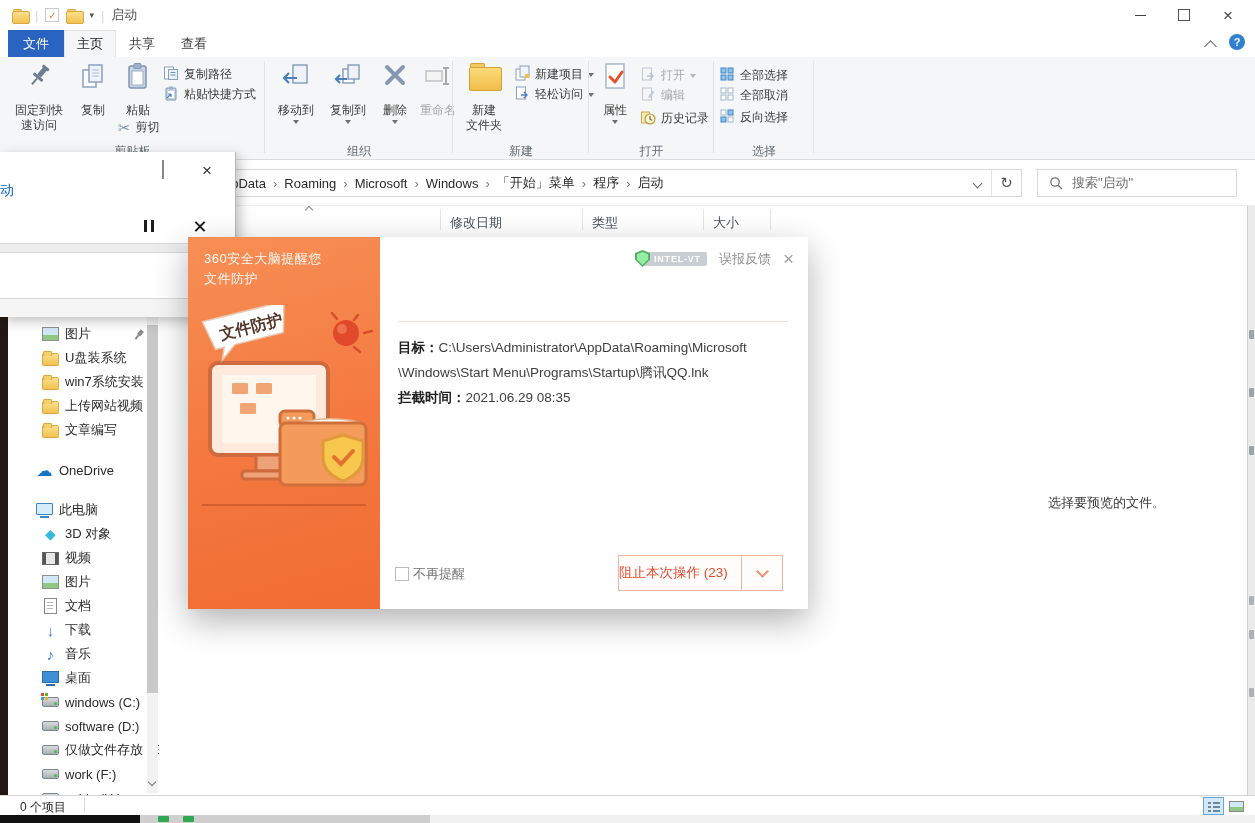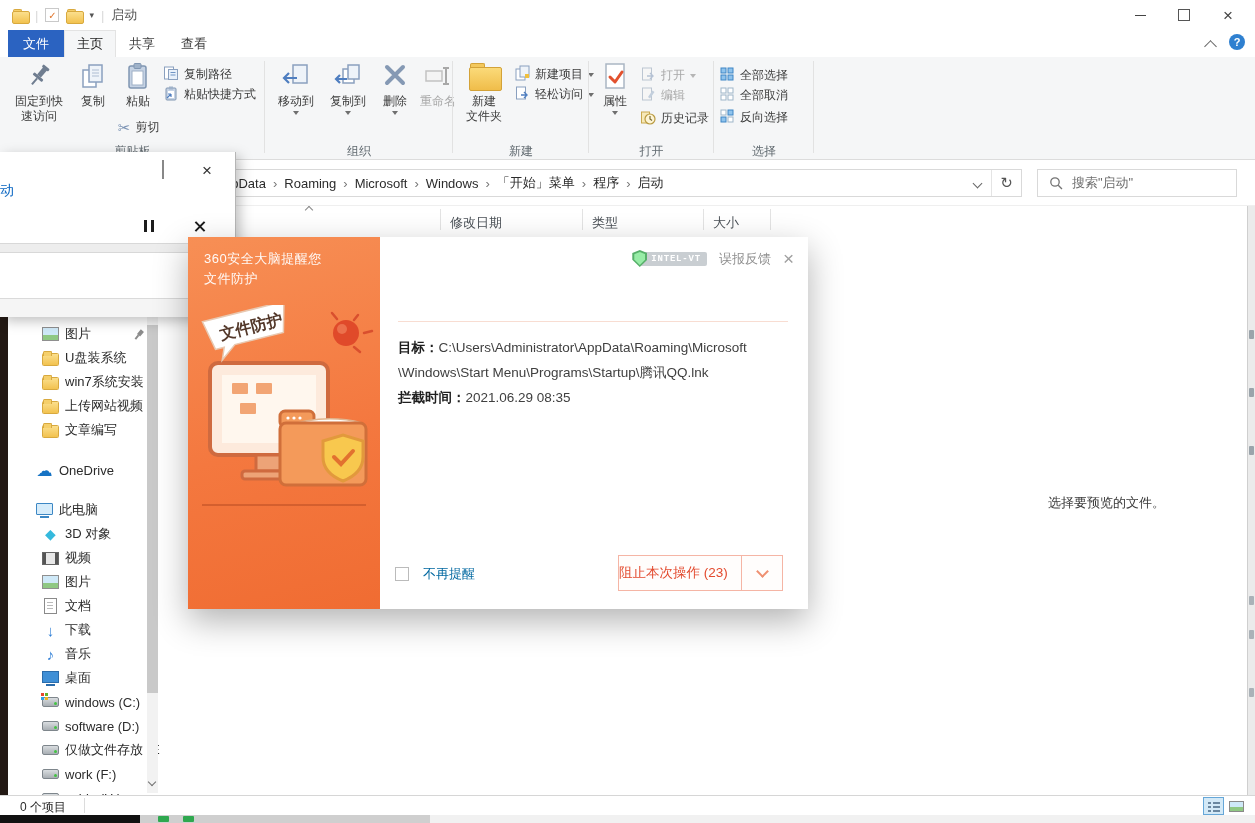--- a/index.html
+++ b/index.html
@@ -37,21 +37,21 @@
 .tab{position:absolute;top:0;height:27px;width:52px;display:flex;align-items:center;justify-content:center;font-size:13px;color:#3f3f3f}
 .tab.active{background:#f5f6f7;border:1px solid #e3e3e3;border-bottom:none;color:#1f1f1f}
 .ribbon-collapse{position:absolute;left:1206px;top:12px;width:9px;height:9px;border-left:1.5px solid #666;border-top:1.5px solid #666;transform:rotate(45deg)}
 .helpq{position:absolute;left:1229px;top:34px;width:16px;height:16px;border-radius:50%;background:#2f80d0;color:#fff;font-size:11px;font-weight:bold;display:flex;align-items:center;justify-content:center;z-index:11}
 
 
 .ribbon{position:absolute;left:0;top:57px;width:1255px;height:103px;background:#f5f6f7;border-bottom:1px solid #dcdcdc;z-index:9}
 .rdiv{position:absolute;top:4px;width:1px;height:92px;background:#e2e2e2}
 .rg-label{position:absolute;top:86px;font-size:12px;color:#60696f;text-align:center}
 .rlb{position:absolute;top:4px;display:flex;flex-direction:column;align-items:center;text-align:center;font-size:12px;color:#3c3c3c}
-.rlb .lab{margin-top:3px;line-height:15px;word-break:break-all}
+.rlb .lab{margin-top:12px;line-height:15px;word-break:break-all}
 .rlb.disabled .lab{color:#a8a8a8}
 .ric{width:32px;height:30px;display:flex;align-items:center;justify-content:center}
 .rsb{position:absolute;display:flex;align-items:center;gap:5px;font-size:12px;color:#3c3c3c;height:17px;white-space:nowrap}
 .rsb.disabled{color:#a8a8a8}
 .carD{display:inline-block;width:0;height:0;border-left:3.5px solid transparent;border-right:3.5px solid transparent;border-top:4px solid #6f6f6f}
 .carD.mt{margin-top:2px}
 .bigfolder{position:relative;width:31px;height:26px}
 .bigfolder::after{content:"";position:absolute;left:0;top:4px;width:31px;height:22px;background:linear-gradient(#fbda79,#f0bd4a);border:1px solid #d3a238;border-radius:2px}
 .bigfolder::before{content:"";position:absolute;left:1px;top:0;width:13px;height:7px;background:#f3c85d;border:1px solid #d3a238;border-bottom:none;border-radius:2px 2px 0 0}
 .cutglyph{font-size:15px;color:#7d94b5}
@@ -138,33 +138,33 @@
 .guard{position:absolute;left:16px;bottom:18px;display:flex;align-items:center;gap:10px}
 .guard-circle{width:44px;height:44px;border:2px solid rgba(255,255,255,.8);border-radius:50%;display:flex;align-items:center;justify-content:center;flex:none}
 .guard-shield{width:18px;height:21px;background:rgba(255,255,255,.92);clip-path:polygon(50% 0,100% 18%,100% 58%,50% 100%,0 58%,0 18%)}
 .guard-t1{font-size:16px;font-weight:bold;color:#fff}
 .guard-t2{font-size:11.5px;color:rgba(255,255,255,.85);margin-top:4px}
 .dlg-right{position:relative;flex:1;background:#fff}
 .dlg-hdr{position:absolute;right:14px;top:12px;display:flex;align-items:center;gap:12px}
 .vt-badge{display:flex;align-items:center}
 .vt-shield{position:relative;width:15px;height:17px;background:#57b06a;clip-path:polygon(50% 0,100% 18%,100% 58%,50% 100%,0 58%,0 18%);z-index:2}
 .vt-shield::after{content:"";position:absolute;left:2px;top:2px;width:11px;height:13px;background:#97ecA6;clip-path:polygon(50% 0,100% 18%,100% 58%,50% 100%,0 58%,0 18%)}
-.vt-text{margin-left:-7px;background:#c9ced2;color:#fff;font-family:Liberation Mono, monospace;font-size:9px;font-weight:bold;letter-spacing:.8px;padding:2px 6px 2px 11px;border-radius:2px}
+.vt-text{margin-left:-7px;background:#c9ced2;color:#fff;font-family:Liberation Sans, sans-serif;font-size:9px;font-weight:bold;letter-spacing:.8px;padding:2px 6px 2px 11px;border-radius:2px}
 .dlg-feedback{font-size:13px;color:#909090}
 .dlg-close{font-size:19px;color:#a0a0a0;line-height:1}
 .dlg-title{position:absolute;left:18px;top:40px;font-size:19px;color:#f5543a}
 .dlg-divider{position:absolute;left:18px;right:20px;top:84px;border-top:1px solid #f8ddd2}
 .dlg-body{position:absolute;left:18px;top:98px;width:396px;font-size:13.5px;color:#404040;line-height:25px}
 .dlg-body b{color:#1f1f1f}
 .risk-path{color:#e64a2e}
 .exp-folder{position:relative;display:inline-block;width:18px;height:13px;vertical-align:-2px;margin:0 4px}
 .exp-folder::after{content:"";position:absolute;left:0;top:2px;width:18px;height:11px;background:linear-gradient(#fcd56a 0 45%,#7db8e8 45%);border:1px solid #d8a93e;border-radius:2px}
 .exp-folder::before{content:"";position:absolute;left:1px;top:0;width:8px;height:4px;background:#f5cf6a;border:1px solid #d8a93e;border-bottom:none;border-radius:2px 2px 0 0}
 .dlg-desc{margin-top:1px;line-height:26px}
-.dlg-check{position:absolute;left:15px;top:328px;display:flex;align-items:center;gap:14px;font-size:13px;color:#0369a1}
+.dlg-check{position:absolute;left:15px;top:328px;display:flex;align-items:center;gap:4px;font-size:13px;color:#737373}
 .cbox{width:14px;height:14px;border:1px solid #bbb;background:#fff}
 .block-btn{position:absolute;left:238px;top:318px;width:165px;height:36px;border:1px solid #f5b5a5;background:#fffdfc;display:flex;align-items:center}
 .bb-main{width:122px;text-align:left;font-size:13.5px;color:#e34a2e}
 .bb-div{width:1px;height:36px;background:#f5b5a5}
 .bb-arrow{flex:1;display:flex;align-items:center;justify-content:center}
 .bb-chev{width:9px;height:9px;border-right:2px solid #ef9071;border-bottom:2px solid #ef9071;transform:rotate(45deg);margin-top:-4px}
 </style>
 </head>
 <body>
 

